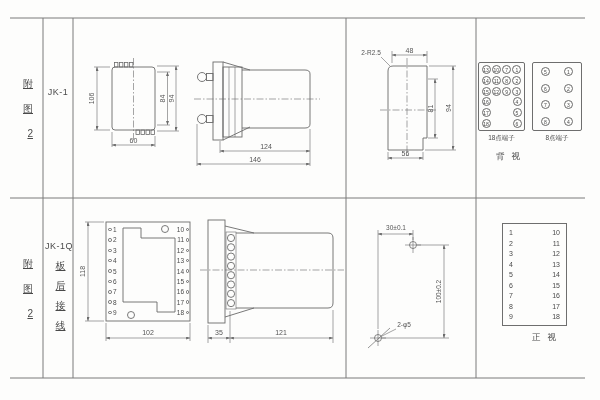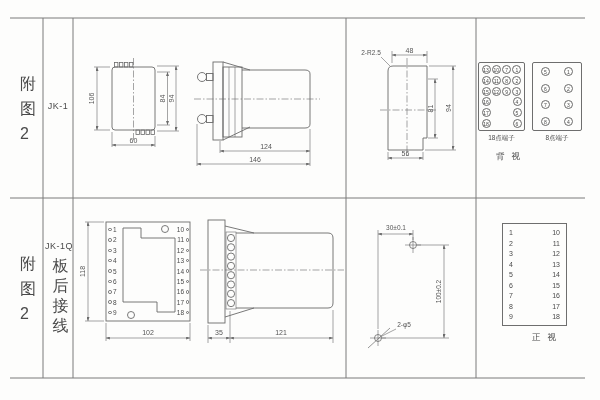--- a/index.html
+++ b/index.html
@@ -3,21 +3,21 @@
 <meta charset="utf-8">
 <style>
   * { margin:0; padding:0; box-sizing:border-box; }
   html,body { background:#ffffff; }
   body { font-family:"Liberation Sans", sans-serif; color:#4f4f4f; }
   #stage { position:relative; width:600px; height:400px; background:#fdfdfc; overflow:hidden; }
   #draw-svg { position:absolute; left:0; top:0; }
 
   
   .col-label { position:absolute; display:flex; flex-direction:column; align-items:center; justify-content:center; }
-  .vchars { width:13px; word-break:break-all; line-height:25px; font-size:16px; text-align:left; color:#4a4a4a; }
+  .vchars { width:13px; word-break:break-all; line-height:25px; font-size:10px; text-align:right; color:#4a4a4a;text-decoration:underline; }
   .vchars.tight { line-height:20px; }
   .model-label { font-size:9px; color:#4a4a4a; margin-bottom:5px; letter-spacing:0.5px; }
 
   
   .tblock { position:absolute; border:1px solid #6e6e6e; border-radius:2px; background:#fdfdfc;
             display:flex; flex-direction:column; justify-content:space-between; }
   .t-row { display:flex; justify-content:space-between; align-items:center; }
   .t-circle { width:9px; height:9px; border:0.8px solid #6a6a6a; border-radius:50%;
               font-size:5px; line-height:8px; text-align:center; color:#4a4a4a; }
   .t-caption { position:absolute; text-align:center; font-size:6.5px; color:#4a4a4a; }
@@ -204,21 +204,21 @@
       <line x1="396" y1="329" x2="381" y2="336.5"></line>
     </g>
     <text font-size="6.5" text-anchor="middle" x="396" y="230">30±0.1</text>
     <text font-size="6.5" text-anchor="middle" transform="rotate(-90 441 291.5)" x="441" y="291.5">100±0.2</text>
     <text font-size="6.5" text-anchor="middle" x="404" y="327">2-φ5</text>
   </svg>
 
   <div class="col-label" style="left:10px; top:18px; width:33px; height:180px;">
     <div class="vchars">附图2</div>
   </div>
-  <div class="col-label" style="left:43px; top:18px; width:30px; height:180px;">
+  <div class="col-label" style="left:43px; top:4px; width:30px; height:180px;">
     <div class="model-label">JK-1</div>
   </div>
 
   <div class="col-label" style="left:10px; top:198px; width:33px; height:180px;">
     <div class="vchars">附图2</div>
   </div>
   <div class="col-label" style="left:43px; top:198px; width:32px; height:180px;">
     <div class="model-label">JK-1Q</div>
     <div class="vchars tight">板后接线</div>
   </div>

